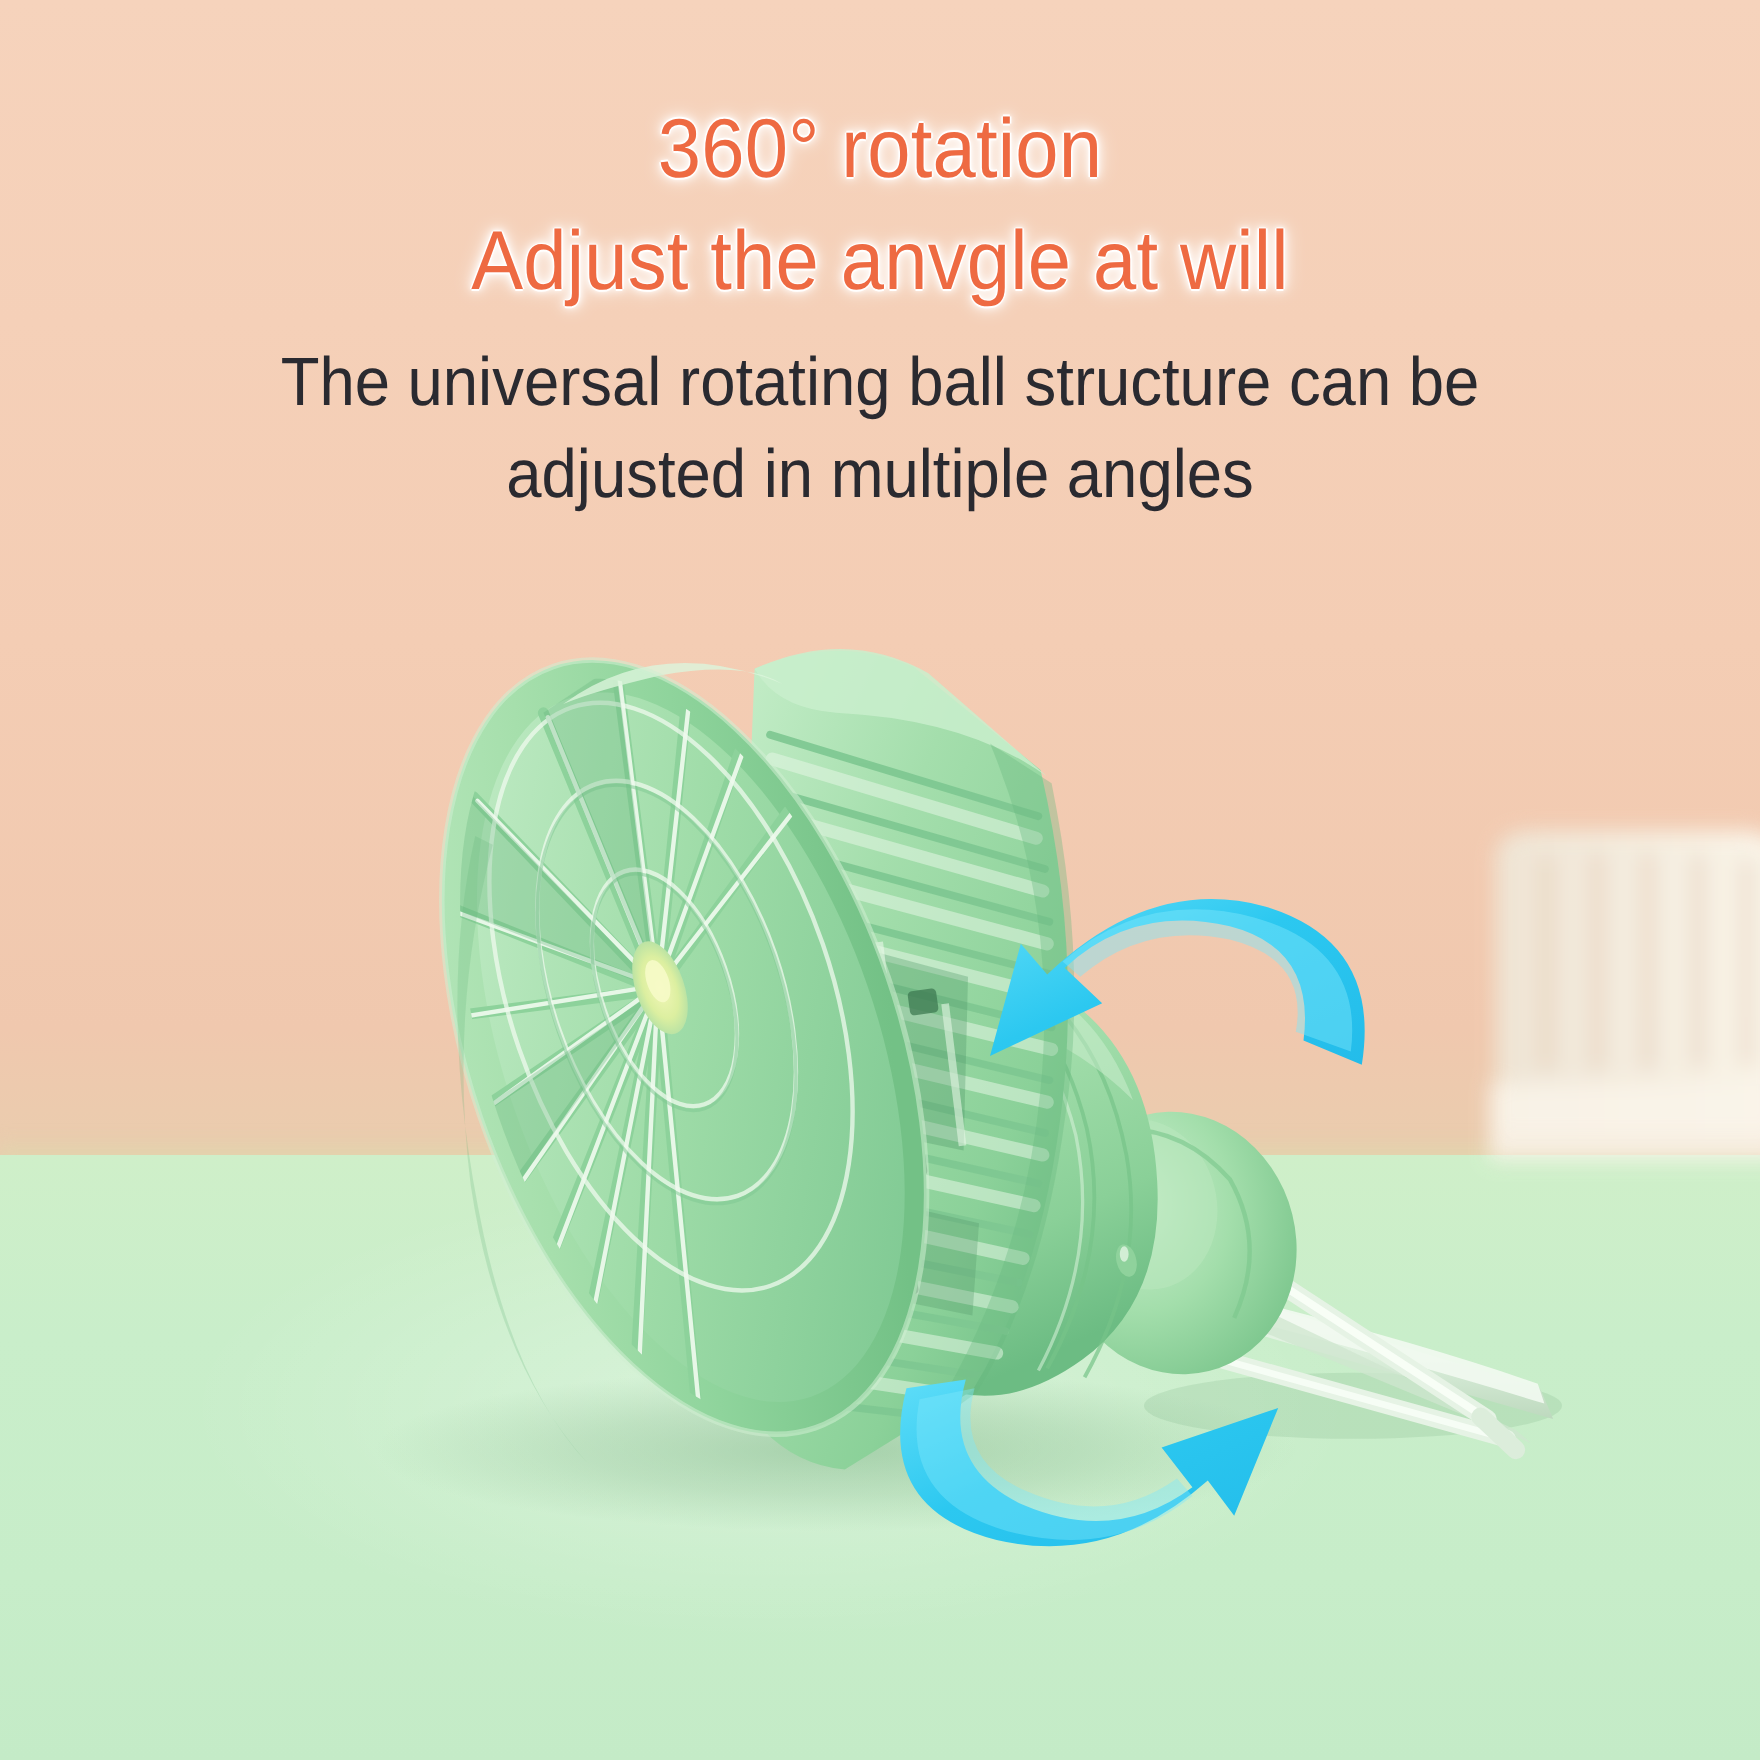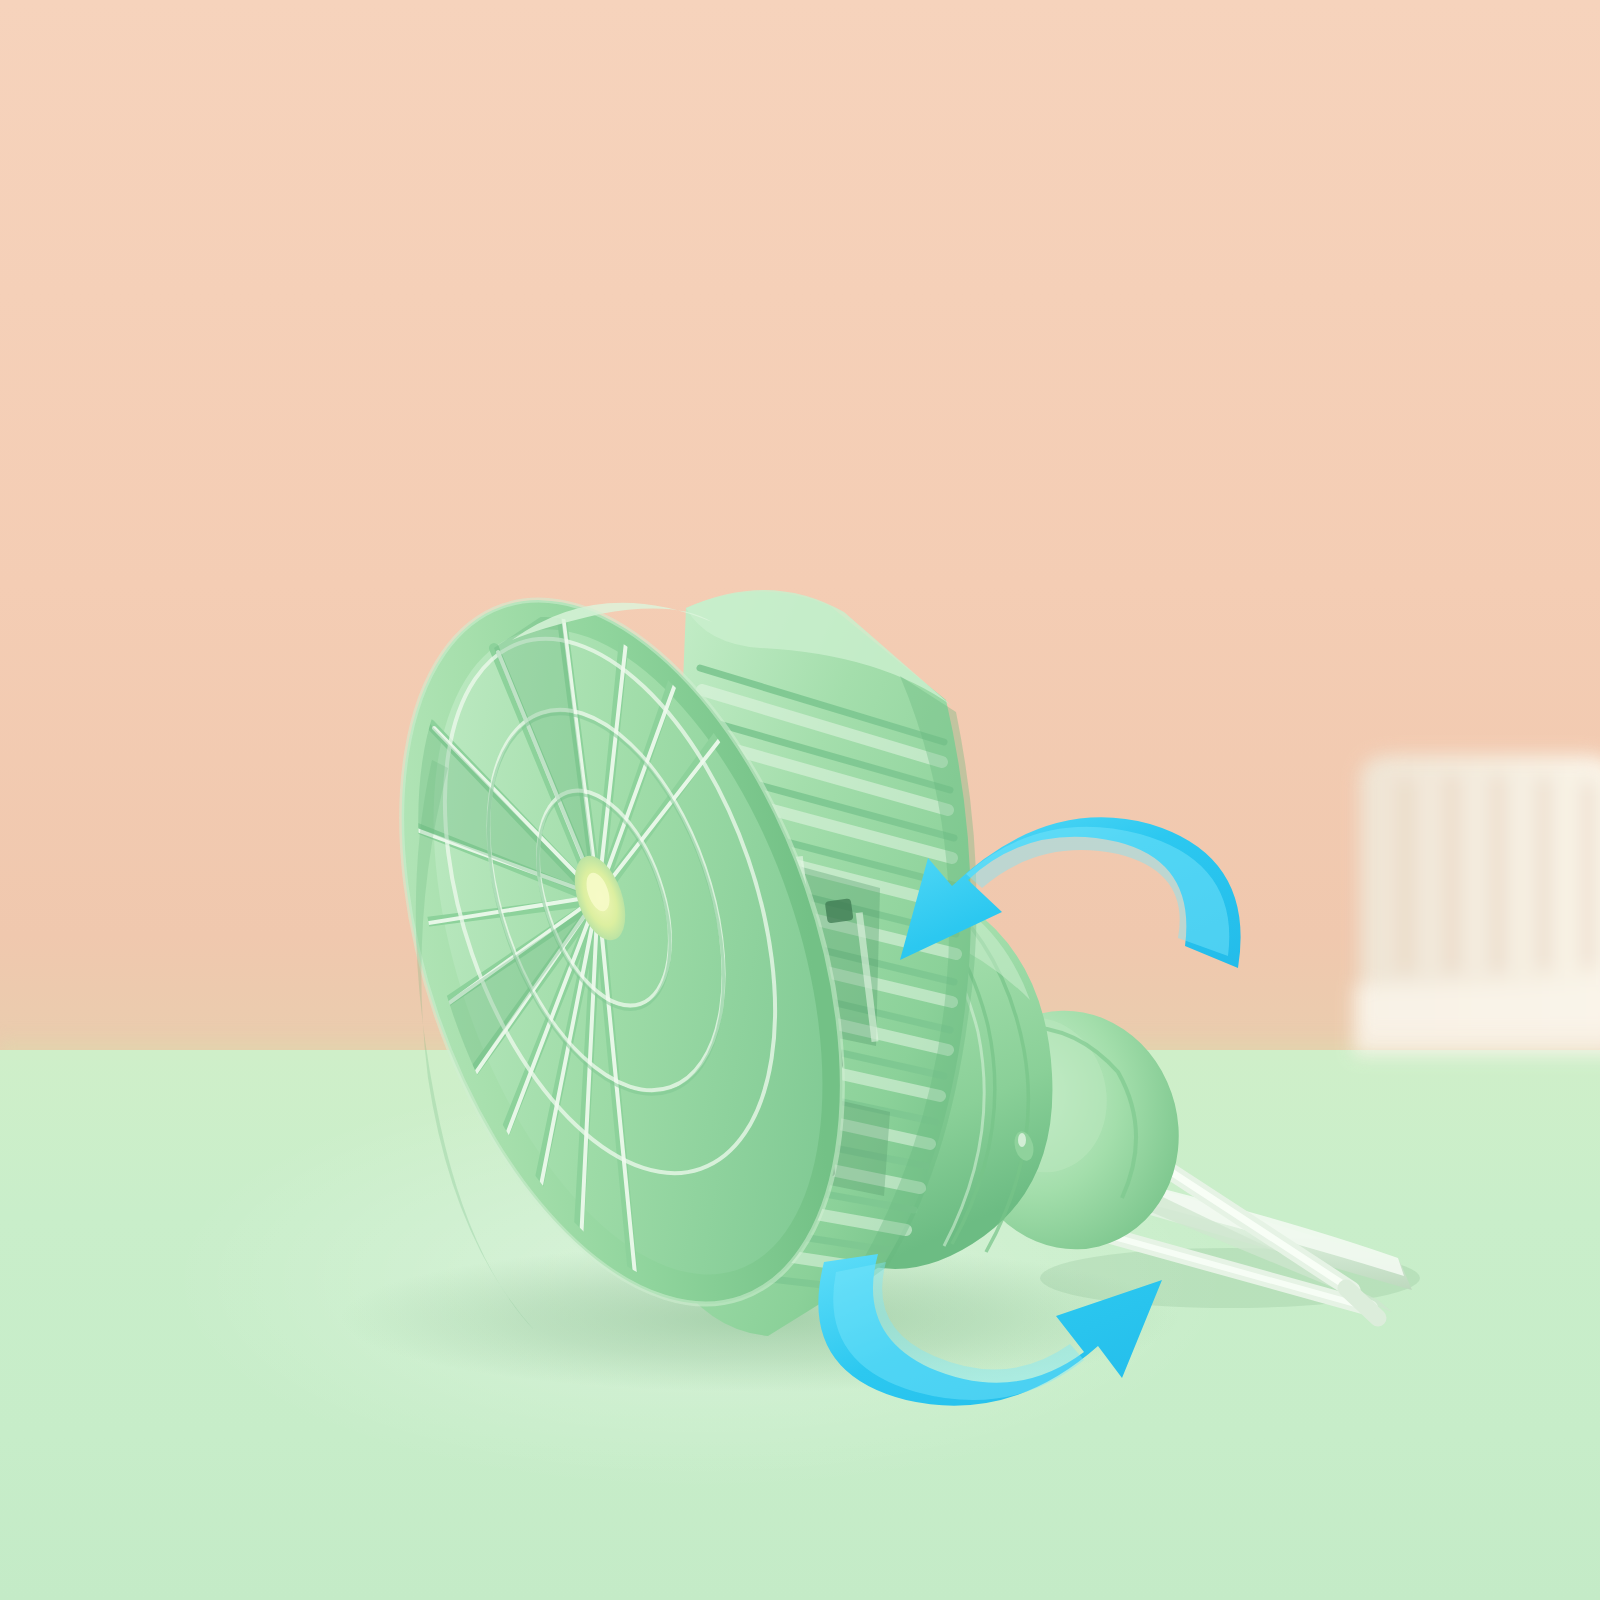--- a/index.html
+++ b/index.html
@@ -346,14 +346,20 @@
                L1162 1280
                L1122 1378
                L1098 1346
                Q1010 1424 906 1400
                Q796 1372 824 1262 Z" fill="url(#arrowG)"></path>
       <path d="M886 1262 Q868 1328 934 1356 Q1008 1388 1070 1344 L1084 1360 Q1012 1418 916 1392 Q818 1364 836 1272 Z" fill="#7FE6FA" opacity=".42"></path>
     </g>
 
   </svg>
 
+  <div class="copy">
+    <div class="hl hl-1">360° rotation</div>
+    <div class="hl hl-2">Adjust the anvgle at will</div>
+    <div class="sub">The universal rotating ball structure can be</div>
+    <div class="sub" style="margin-top:0">adjusted in multiple angles</div>
+  </div>
 
 </div>
 
 </body></html>

